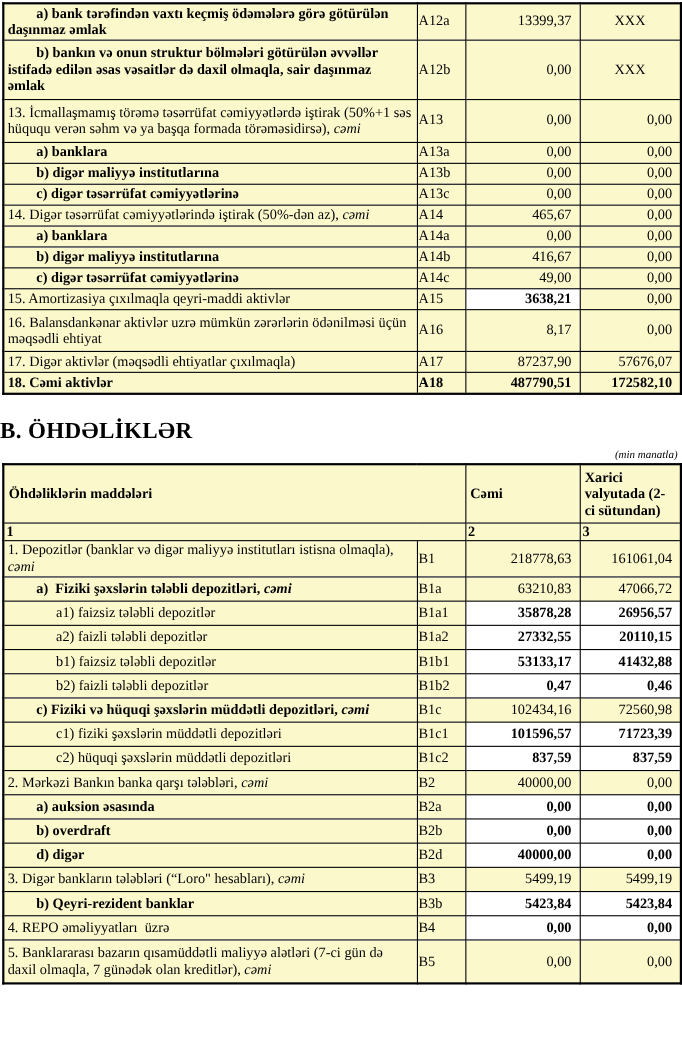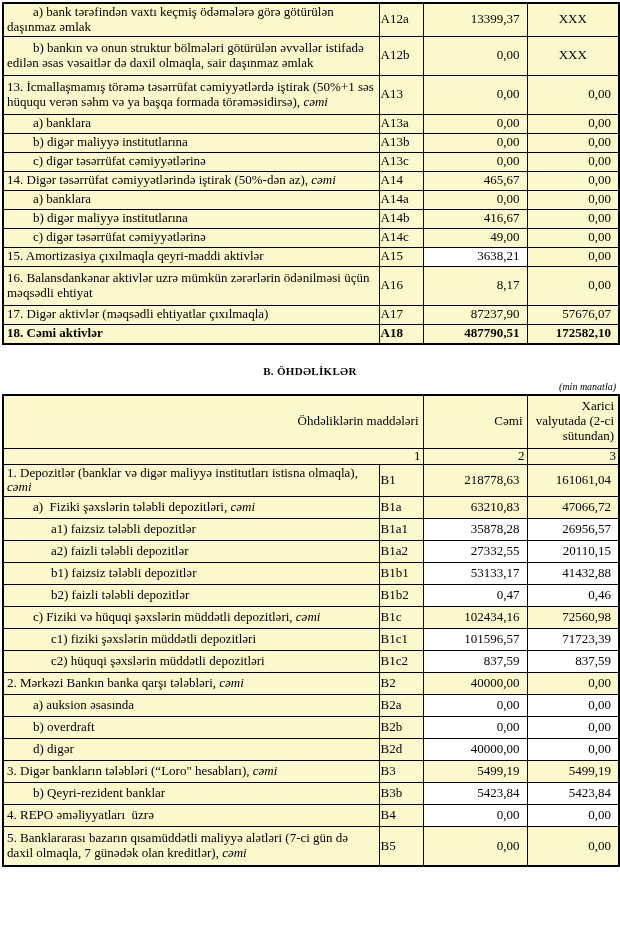--- a/index.html
+++ b/index.html
@@ -27,39 +27,38 @@
     font-size:13px;
     line-height:1.15;
     padding:1px 2px;
     vertical-align:middle;
     background:var(--cream);
     overflow:hidden;
   }
   .tbl-a td{height:16px;}
   .tbl-b td{height:19px;}
   td.label{text-align:left;padding-left:3px;padding-right:4px;}
-  td.ind1{text-indent:26px;}
+  td.ind1{text-indent:26px;font-weight:bold;}
   td.ind2{text-indent:44px;}
   td.pad{padding-top:4px;padding-bottom:4px;}
   td.code{text-align:left;padding:1px 1px;}
   td.num{text-align:right;padding-right:7px;}
   td.ctr{text-align:center;padding-right:2px;}
-  td.wbg{background:var(--white);}
+  td.wbg{background:var(--white);font-weight:bold;}
   tr.bold td{font-weight:bold;}
   .it{font-style:italic;}
   thead th{
-    font-weight:normal;text-align:right;vertical-align:middle;
+    font-weight:bold;text-align:left;vertical-align:middle;
     background:var(--cream);
   }
   .h-main th{height:48px;padding:2px 4px;}
   .h-num th{height:15px;padding:0 2px;font-size:13px;}
   .b-title{
-    text-align:center;
     font-weight:bold;
-    font-size:11px;
+    font-size:21px;
     margin:20px 0 4px 0;
     letter-spacing:0.3px;
   }
   .unit-note{
     text-align:right;
     font-style:italic;
     font-size:10px;
     margin:0 4px 2px 0;
   }
   .top-gap{height:2px;}

